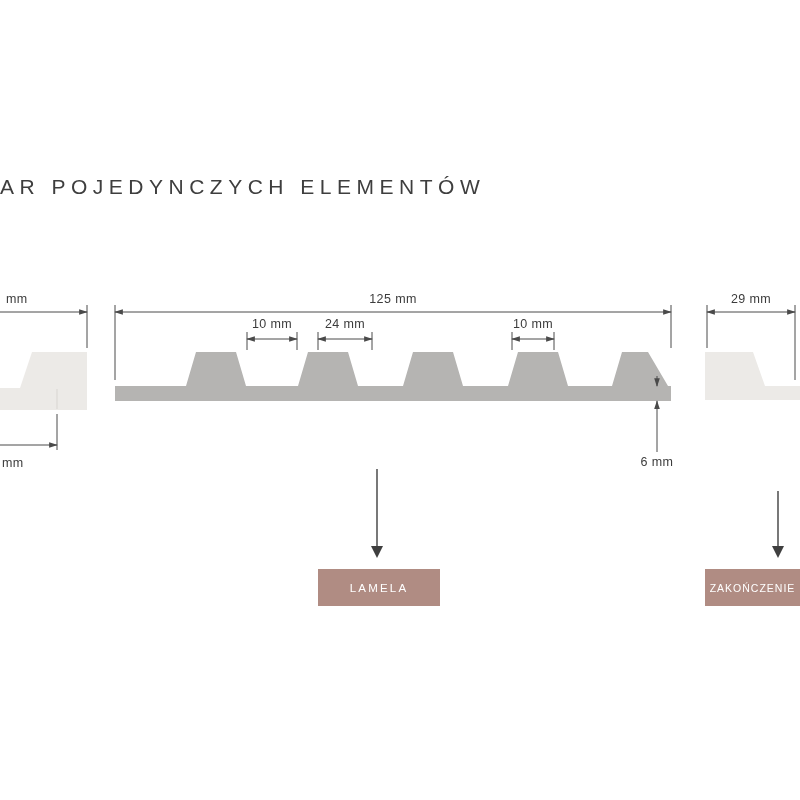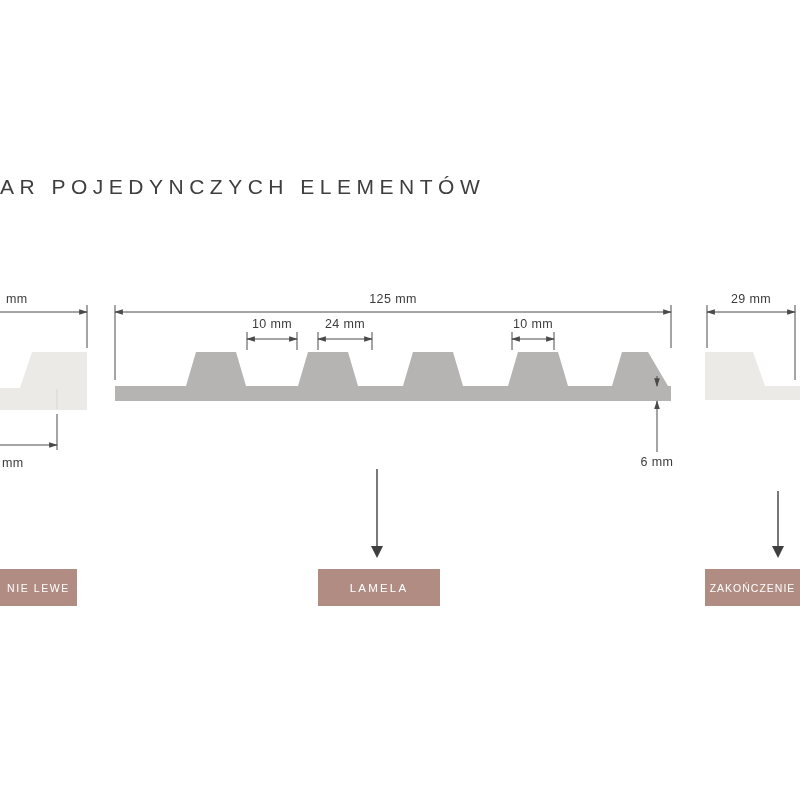--- a/index.html
+++ b/index.html
@@ -133,23 +133,20 @@
       <line class="aline" x1="377" y1="469" x2="377" y2="547"></line>
       <path class="ahead" d="M371,546 L383,546 L377,558 Z"></path>
     </g>
 
     <g>
       <line class="aline" x1="778" y1="491" x2="778" y2="547"></line>
       <path class="ahead" d="M772,546 L784,546 L778,558 Z"></path>
     </g>
   </svg>
 
-  <div class="label-box box-left">
-    <span>NIE LEWE</span>
-  </div>
   <div class="label-box box-right">
     <span>ZAKOŃCZENIE</span>
   </div>
   <div class="label-box box-mid">
     <span>LAMELA</span>
   </div>
 
 </div>
 
 </body></html>

